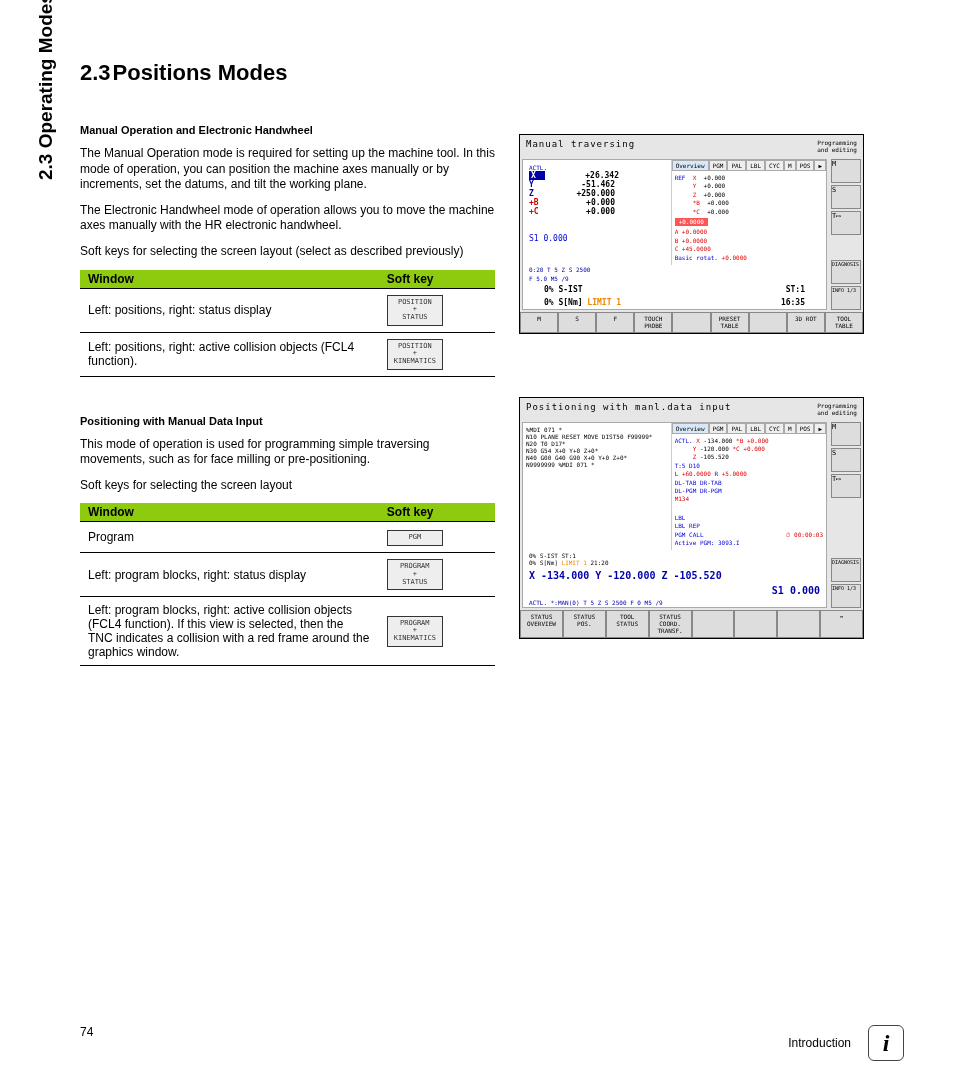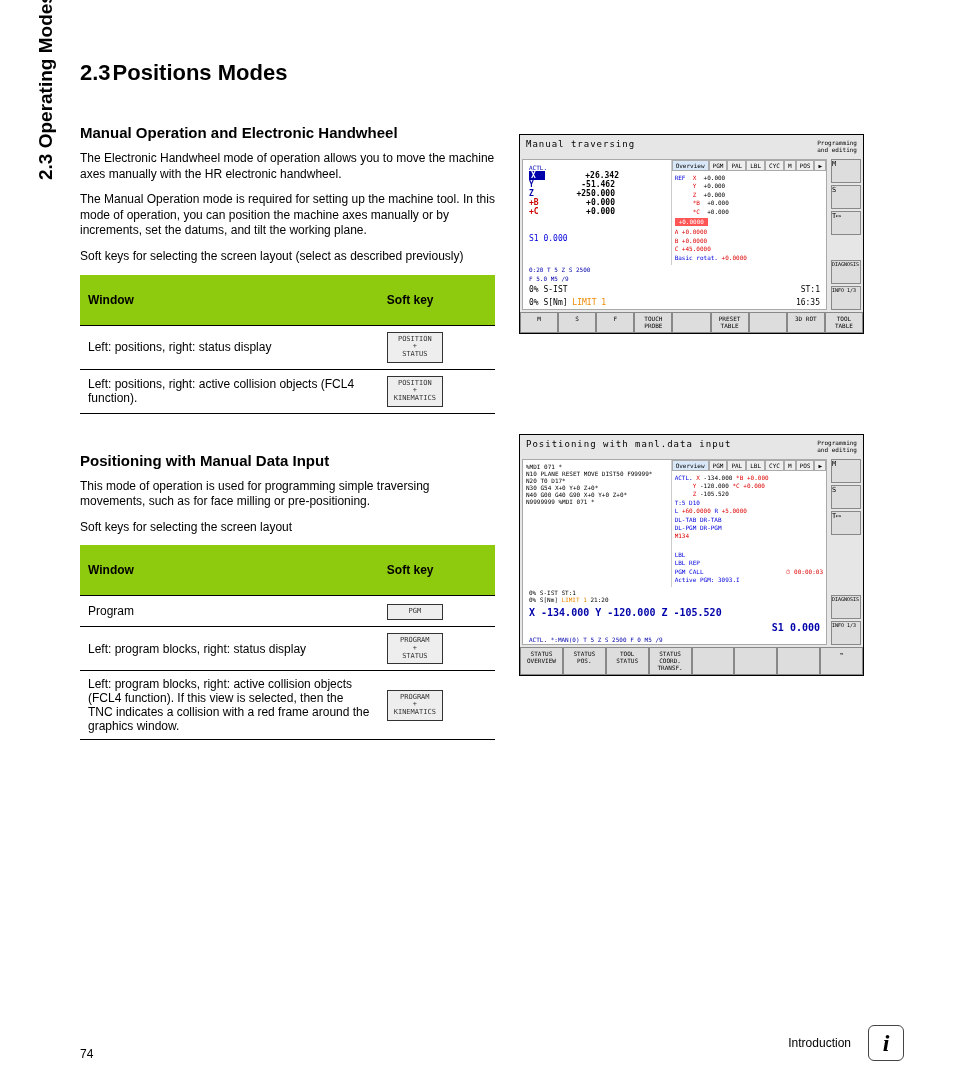--- a/index.html
+++ b/index.html
@@ -19,30 +19,30 @@
     top: 180px;
     transform: rotate(-90deg);
     transform-origin: left top;
     font-weight: bold;
     font-size: 19px;
     white-space: nowrap;
   }
   .content { margin-left: 10px; }
   h1 { font-size: 22px; font-weight: bold; margin: 10px 0 20px 0; }
   h1 .secnum { margin-right: 2px; }
-  h2 { font-size: 15px; font-weight: bold; margin: 18px 0 10px 0; }
+  h2 { font-size: 11px; font-weight: bold; margin: 18px 0 10px 0; }
   .row { display: flex; align-items: flex-start; gap: 24px; }
   .col-text { width: 415px; }
   .col-fig { flex: 1; }
   p { margin: 0 0 10px 0; line-height: 1.3; font-size: 12px; }
   .bold { font-weight: normal; }
   table.sk { width: 100%; border-collapse: collapse; font-size: 12px; }
   table.sk th {
     background: #8ecb0e; color: #000; font-weight: bold; text-align: left;
-    padding: 18px 8px; border-bottom: 1px solid #000;
+    padding: 2px 8px; border-bottom: 1px solid #000;
   }
   table.sk td { padding: 6px 8px; border-bottom: 1px solid #000; vertical-align: middle; }
   table.sk td:first-child { width: 72%; }
   .skbox {
     display: inline-block; border: 1px solid #333; background: #eee;
     font-family: monospace; font-size: 7px; line-height: 1.1;
     padding: 3px 4px; text-align: center; width: 46px; color:#333;
   }
   
   .fig {
@@ -62,40 +62,40 @@
   .axes .val { color:#000; font-weight:bold; width:70px; text-align:right;}
   .status-tabs { font-size:6px; display:flex; }
   .status-tabs span { padding:1px 3px; border:1px solid #aaa; background:#eee;}
   .status-tabs span.act { background:#d8e8f8; }
   .status-body { padding:3px; font-size:6px; line-height:1.4; }
   .red { color:#d00; }
   .blue { color:#00d;}
   .orange { color:#e80;}
   .bottom-strip { display:flex; font-size:6px; }
   .bottom-strip div { flex:1; border:1px solid #888; background:#ddd; text-align:center; padding:3px 1px; line-height:1.1;}
-  .status-line { font-size:8px; padding:2px 6px; display:flex; justify-content:space-between;}
+  .status-line { font-size:8px; padding:2px 21px; display:flex; justify-content:space-between;font-weight:bold;}
   .bigpos { font-size:10px; color:#00a; font-weight:bold; padding:2px 6px;}
-  .footer { position:absolute; bottom:30px; left:80px; right:50px; display:flex; justify-content:space-between; align-items:flex-end; font-size:12px;}
+  .footer { position:absolute; bottom:30px; left:80px; right:50px; display:flex; justify-content:space-between; align-items:flex-start; font-size:12px;}
   .info-icon { border:1px solid #444; border-radius:6px; width:34px; height:34px; display:flex; align-items:center; justify-content:center; font-family:serif; font-size:24px; font-weight:bold; font-style:italic;}
 </style>
 </head>
 <body>
 
 <div class="sidebar-label">2.3 Operating Modes</div>
 
 <div class="content">
   <h1>
     <span class="secnum">2.3</span><span>Positions Modes</span>
   </h1>
 
   <div class="row">
     <div class="col-text">
       <h2>Manual Operation and Electronic Handwheel</h2>
+      <p>The Manual Operation mode is required for setting up the machine tool. In this mode of operation, you can position the machine axes manually or by increments, set the datums, and tilt the working plane.</p>
       <p>The Electronic Handwheel mode of operation allows you to move the machine axes manually with the HR electronic handwheel.</p>
-      <p>The Manual Operation mode is required for setting up the machine tool. In this mode of operation, you can position the machine axes manually or by increments, set the datums, and tilt the working plane.</p>
       <p>
         <span class="bold">Soft keys for selecting the screen layout</span><span> (select as described previously)</span>
       </p>
       <table class="sk">
         <tbody>
             <tr>
               <th>Window</th>
               <th>Soft key</th>
             </tr>
         <tr>

